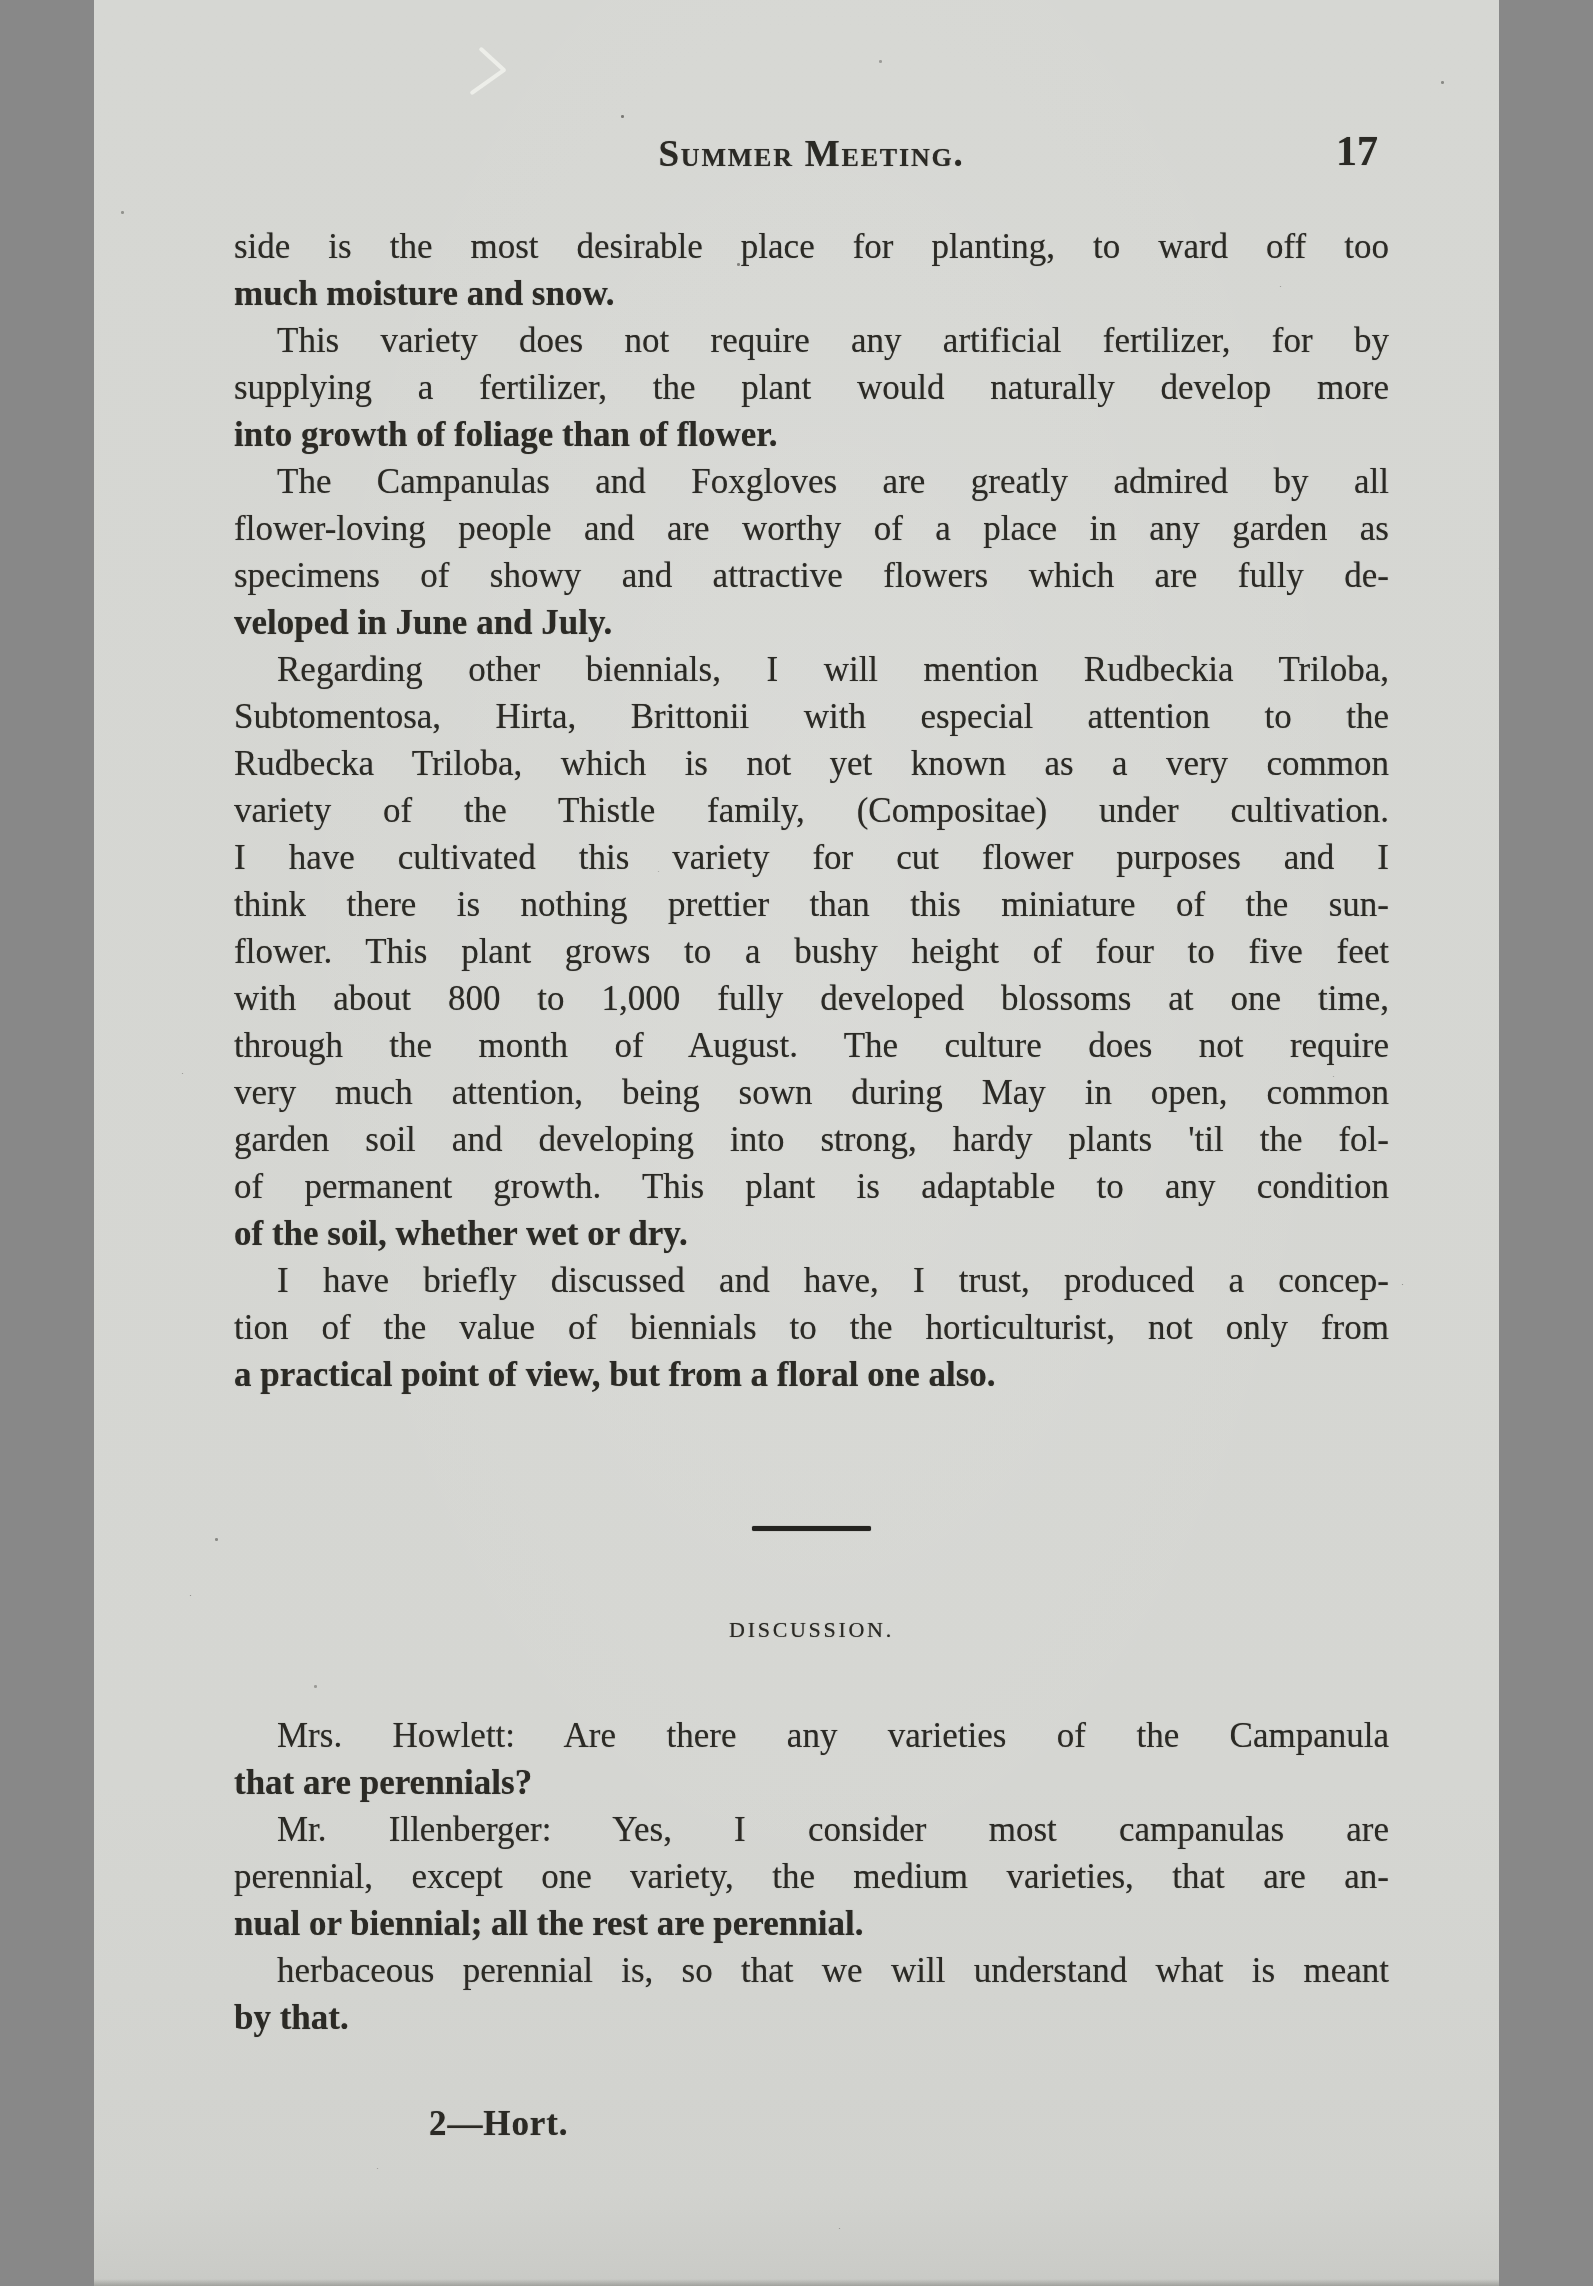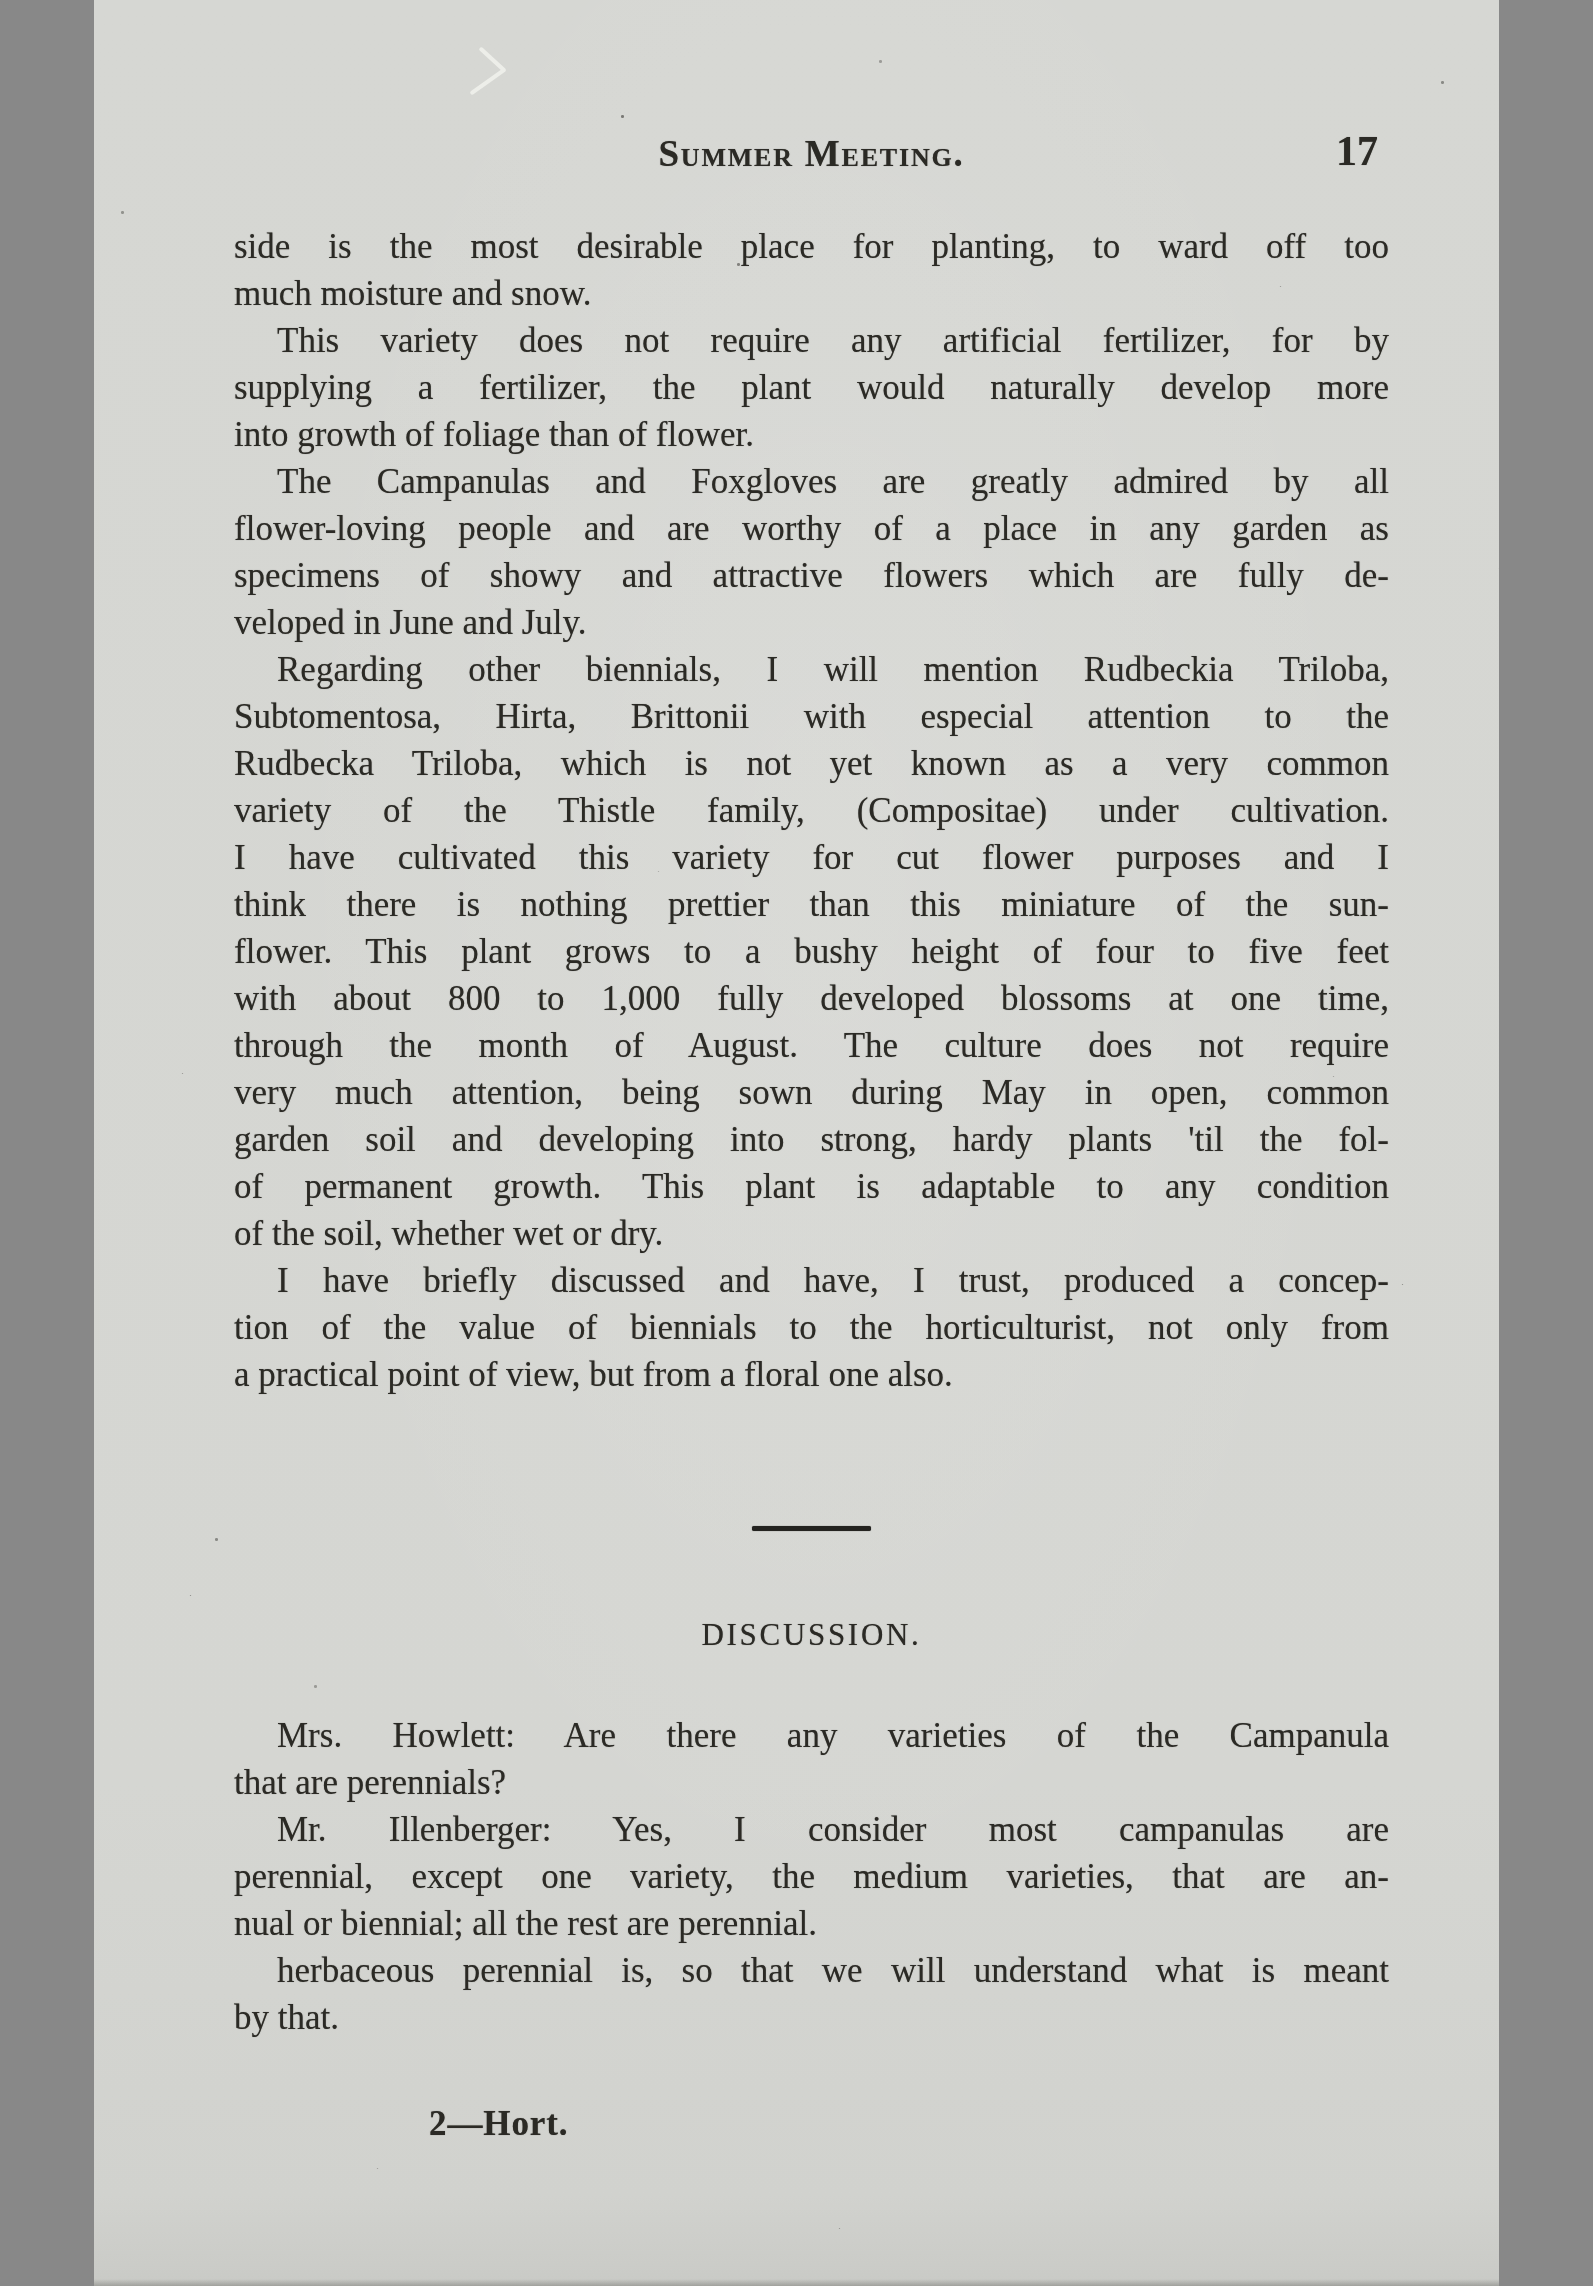--- a/index.html
+++ b/index.html
@@ -62,34 +62,34 @@
 
   .text-block{
     position:absolute;left:140px;width:1155px;
     font-size:35px;line-height:47px;
     text-shadow:0 0 0.9px rgba(43,42,37,.5);
   }
   .body-block{top:223px;}
   .dialogue-block{top:1712px;}
   .para{margin:0;}
   .para .line{text-align:justify;text-align-last:justify;white-space:normal;}
-  .para .line.last{text-align:right;text-align-last:left;}
+  .para .line.last{text-align:right;text-align-last:left;font-weight:bold;}
   .para.indent .line:first-child{text-indent:43px;}
 
   .divider{
     position:absolute;left:140px;top:1526px;width:1155px;height:4.5px;
   }
   .divider-rule{
     width:119px;height:4.5px;margin:0 auto;background:#242320;border-radius:1.8px;
     box-shadow:0 0 0.9px rgba(36,35,32,.8);
   }
 
   .discussion-heading{
     position:absolute;left:140px;top:1617px;width:1155px;
-    text-align:center;font-size:31px;letter-spacing:2.7px;font-weight:400;
+    text-align:center;font-size:22px;letter-spacing:2.7px;font-weight:400;
     text-shadow:0 0 0.9px rgba(43,42,37,.6);
   }
 
   .footer-sig{
     position:absolute;left:335px;top:2104px;
     font-size:35px;font-weight:700;letter-spacing:0.9px;
     text-shadow:0 0 0.9px rgba(40,38,32,.6);
   }
 </style>
 </head>

